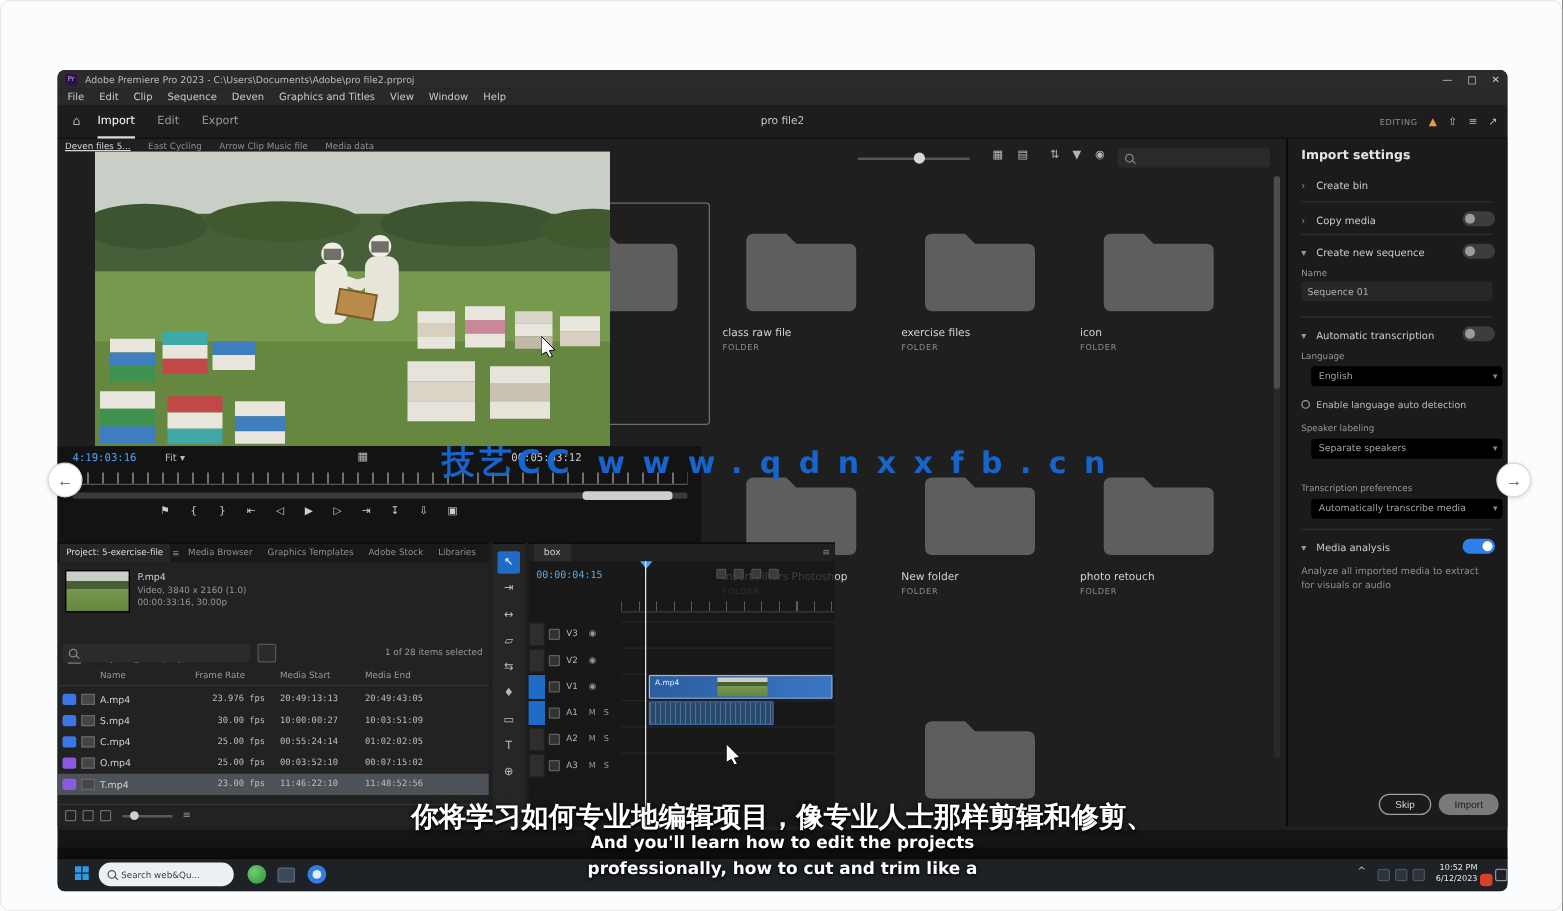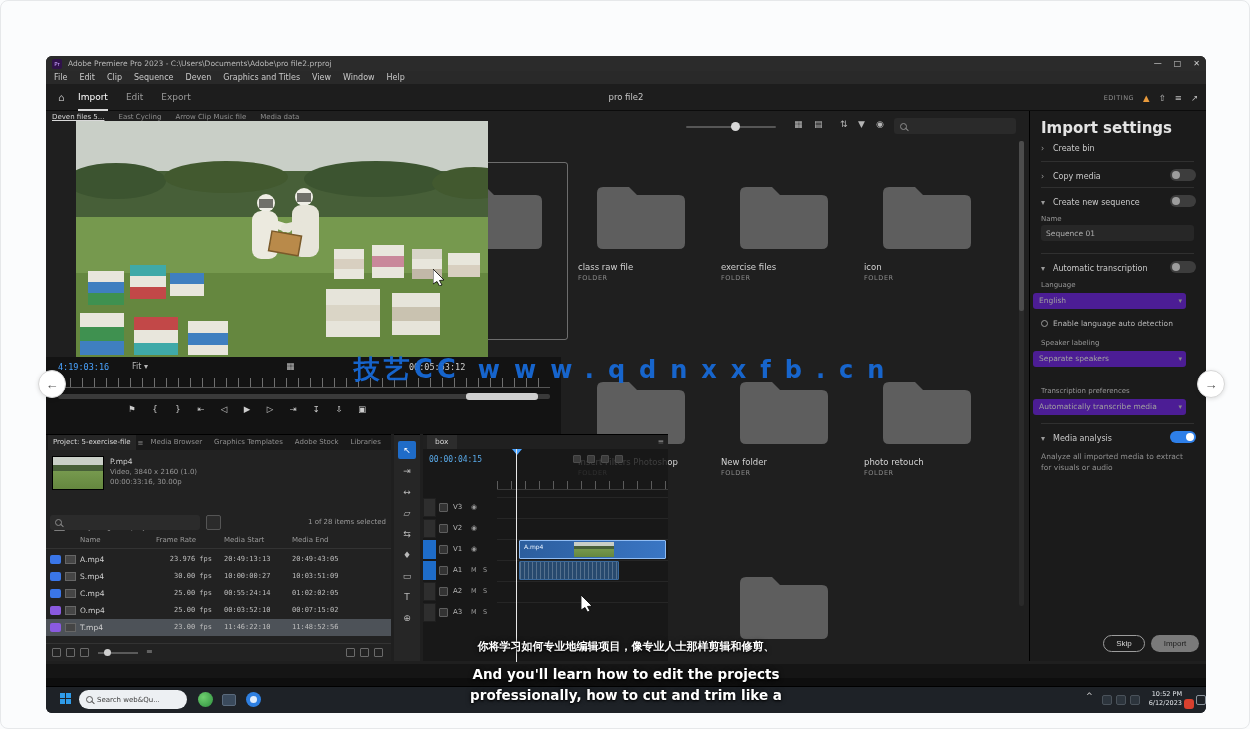--- a/index.html
+++ b/index.html
@@ -128,32 +128,32 @@
   .vclip { position:absolute; left:96px; width:147px; height:19px; background:linear-gradient(90deg,#2c5e9e,#3a76c4); border:1px solid #8fbcf4; border-radius:1px; }
   .vcliplabel { position:absolute; left:4px; top:2px; font-size:6px; color:#e8f2ff; }
   .vclipthumb { position:absolute; left:54px; top:1px; width:40px; height:15px; }
   .aclip { position:absolute; left:96px; width:100px; height:19px; background:#27496e; border:1px solid #3a6a9e; border-radius:1px;
            background-image:repeating-linear-gradient(90deg,rgba(255,255,255,.22) 0 1px,transparent 1px 4px); }
   .playhead { position:absolute; left:93px; top:14px; width:1px; height:213px; background:#e8e8e8; }
   .phcap { position:absolute; left:89px; top:14px; width:0; height:0; border-left:5px solid transparent; border-right:5px solid transparent; border-top:6px solid #4aa3ff; }
 
   
   .rpanel { position:absolute; left:983px; top:55px; width:177px; height:550px; }
-  .rtitle { position:absolute; left:12px; top:8px; font-size:15px; font-weight:bold; color:#e4e4e4; }
+  .rtitle { position:absolute; left:12px; top:8px; font-size:10px; font-weight:bold; color:#e4e4e4; }
   .srow { position:absolute; left:12px; width:153px; height:14px; display:flex; align-items:center; gap:5px; }
   .chev { font-size:8px; color:#9a9a9a; width:7px; }
   .slabel { font-size:8px; color:#cbcbcb; white-space:nowrap; }
   .divider { position:absolute; left:12px; width:153px; border-top:1px solid #303030; }
   .tgl { position:absolute; left:141px; width:26px; height:12px; border-radius:6px; background:#3d3d3d; }
   .tgl .knob { position:absolute; left:2px; top:2px; width:8px; height:8px; border-radius:50%; background:#9c9c9c; }
   .tgl.on { background:#2e7fe8; }
   .tgl.on .knob { left:16px; background:#fff; }
   .flabel { position:absolute; left:12px; font-size:7px; color:#979797; }
   .finput { position:absolute; left:12px; width:153px; height:16px; background:#272727; border:none; border-radius:3px; color:#aeaeae; font-size:7.5px; padding:0 5px; font-family:inherit; outline:none; }
-  .sel { position:absolute; left:4px; width:153px; height:16px; background:#4c1d95; border-radius:3px; font-size:7.5px; color:#a0a0a0; line-height:16px; padding:0 16px 0 6px; white-space:nowrap; overflow:hidden; text-overflow:ellipsis; }
+  .sel { position:absolute; left:20px; width:153px; height:16px; background:#000000; border-radius:3px; font-size:7.5px; color:#a0a0a0; line-height:16px; padding:0 16px 0 6px; white-space:nowrap; overflow:hidden; text-overflow:ellipsis; }
   .selchev { position:absolute; right:4px; top:0; font-size:7px; color:#8a8a8a; }
   .radio { position:absolute; left:12px; display:flex; align-items:center; gap:5px; }
   .rcircle { width:7px; height:7px; border:1px solid #9a9a9a; border-radius:50%; flex:0 0 auto; }
   .rlabel { font-size:7.5px; color:#b8b8b8; white-space:nowrap; }
   .rdesc { position:absolute; left:12px; width:153px; font-size:7.5px; color:#8f8f8f; line-height:11px; }
   .pillbtn { position:absolute; height:17px; border-radius:9px; font-size:8px; display:flex; align-items:center; justify-content:center; }
   .skipbtn { left:74px; top:524px; width:42px; border:1px solid #9d9d9d; color:#d6d6d6; background:transparent; }
   .importbtn { left:122px; top:524px; width:48px; background:#7a7a7a; color:#1e1e1e; border:none; }
 
   
@@ -176,21 +176,21 @@
   .clock { position:absolute; left:1096px; top:634px; width:40px; text-align:right; font-size:6.5px; color:#e4e8ec; line-height:9px; }
   .notif { position:absolute; left:1150px; top:639px; width:10px; height:10px; border:1px solid #8a939c; border-radius:2px; }
 
   
   .ai-badge { position:absolute; left:23px; top:31px; width:117px; height:44px; background:rgba(255,255,255,.82); border:1.5px solid #9a9a9a; border-radius:10px; display:flex; align-items:center; justify-content:center; font-size:21px; color:#2b2b2b; letter-spacing:2px; z-index:45; }
   .watermark { position:absolute; left:0; top:296px; width:1160px; text-align:center; z-index:35; color:#1769d6; font-weight:bold; opacity:.95; white-space:nowrap; }
   .wm-brand { font-size:26px; letter-spacing:4px; }
   .wm-url { font-size:24px; letter-spacing:14px; margin-left:18px; }
   .sub { position:absolute; left:0; width:1160px; text-align:center; color:#fff; font-weight:bold; z-index:40;
          text-shadow:0 1px 2px rgba(0,0,0,.95), 0 0 5px rgba(0,0,0,.7); }
-  .sub.zh { top:583px; font-size:11px; }
+  .sub.zh { top:583px; font-size:22px; }
   .sub.en1 { top:610px; font-size:13.5px; }
   .sub.en2 { top:631px; font-size:13.5px; }
   .cursor { position:absolute; z-index:50; }
 
   
   .nav { position:absolute; width:28px; height:28px; border-radius:50%; background:#fff; border:1px solid #d8d8d8; box-shadow:0 1px 4px rgba(0,0,0,.12); display:flex; align-items:center; justify-content:center; font-size:13px; color:#555; cursor:pointer; z-index:60; }
   .nav.prev { left:37px; top:369px; }
   .nav.next { left:1196px; top:369px; }
 </style>
 </head>

